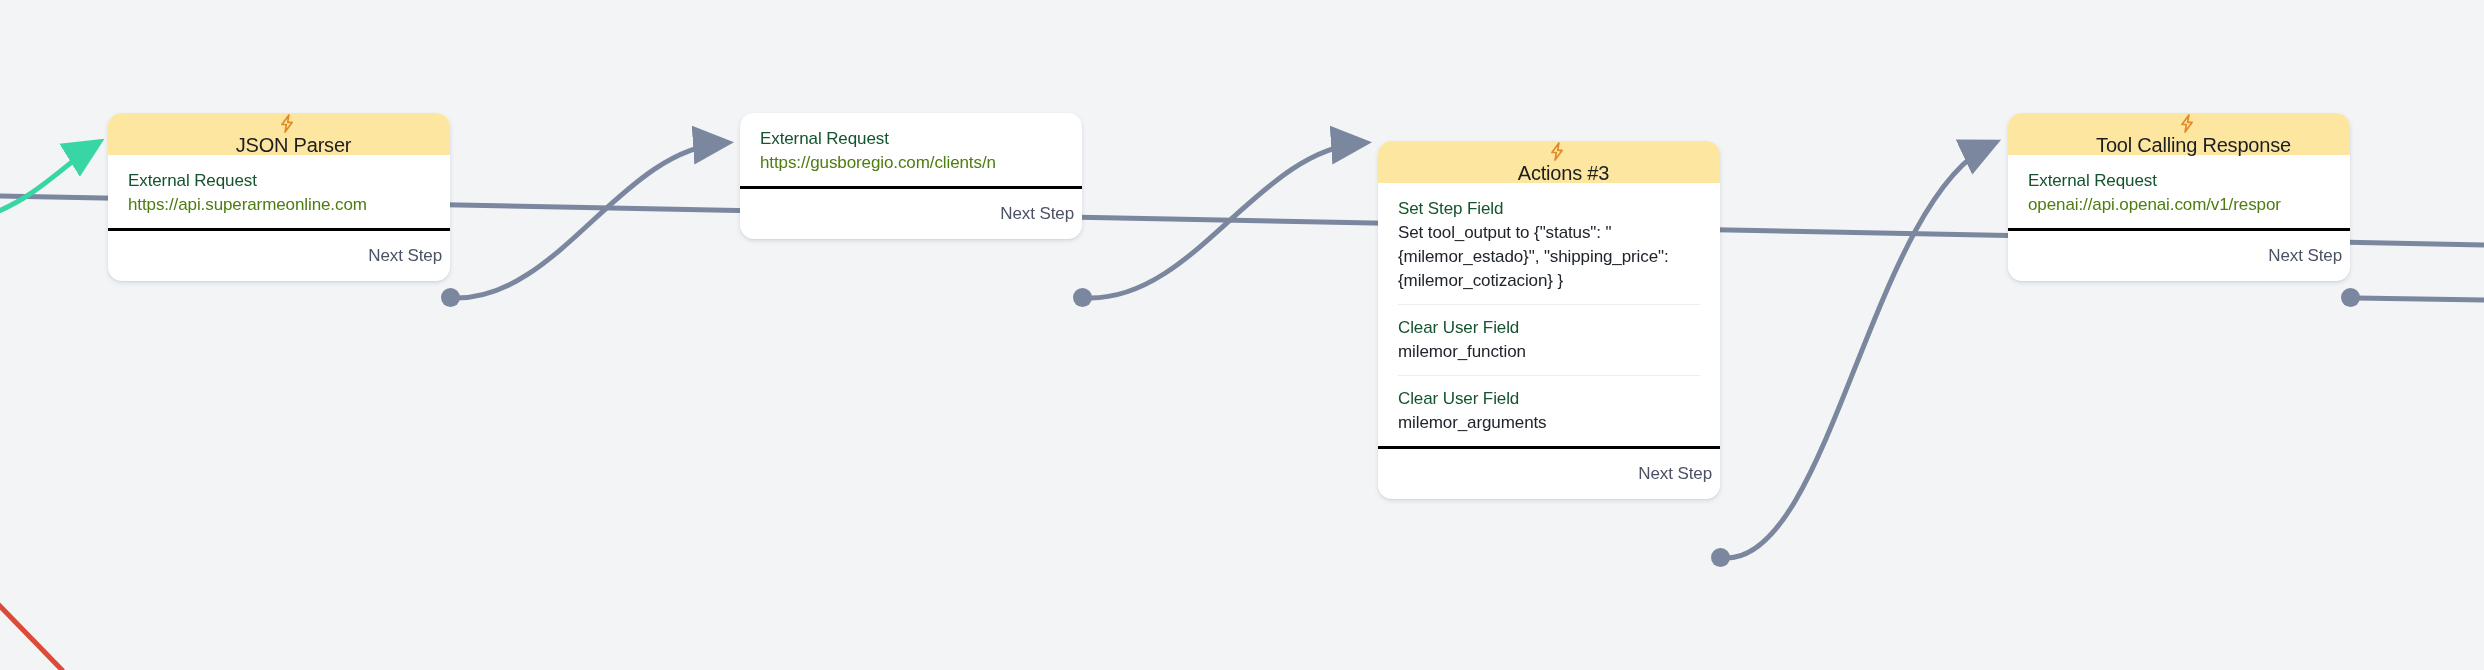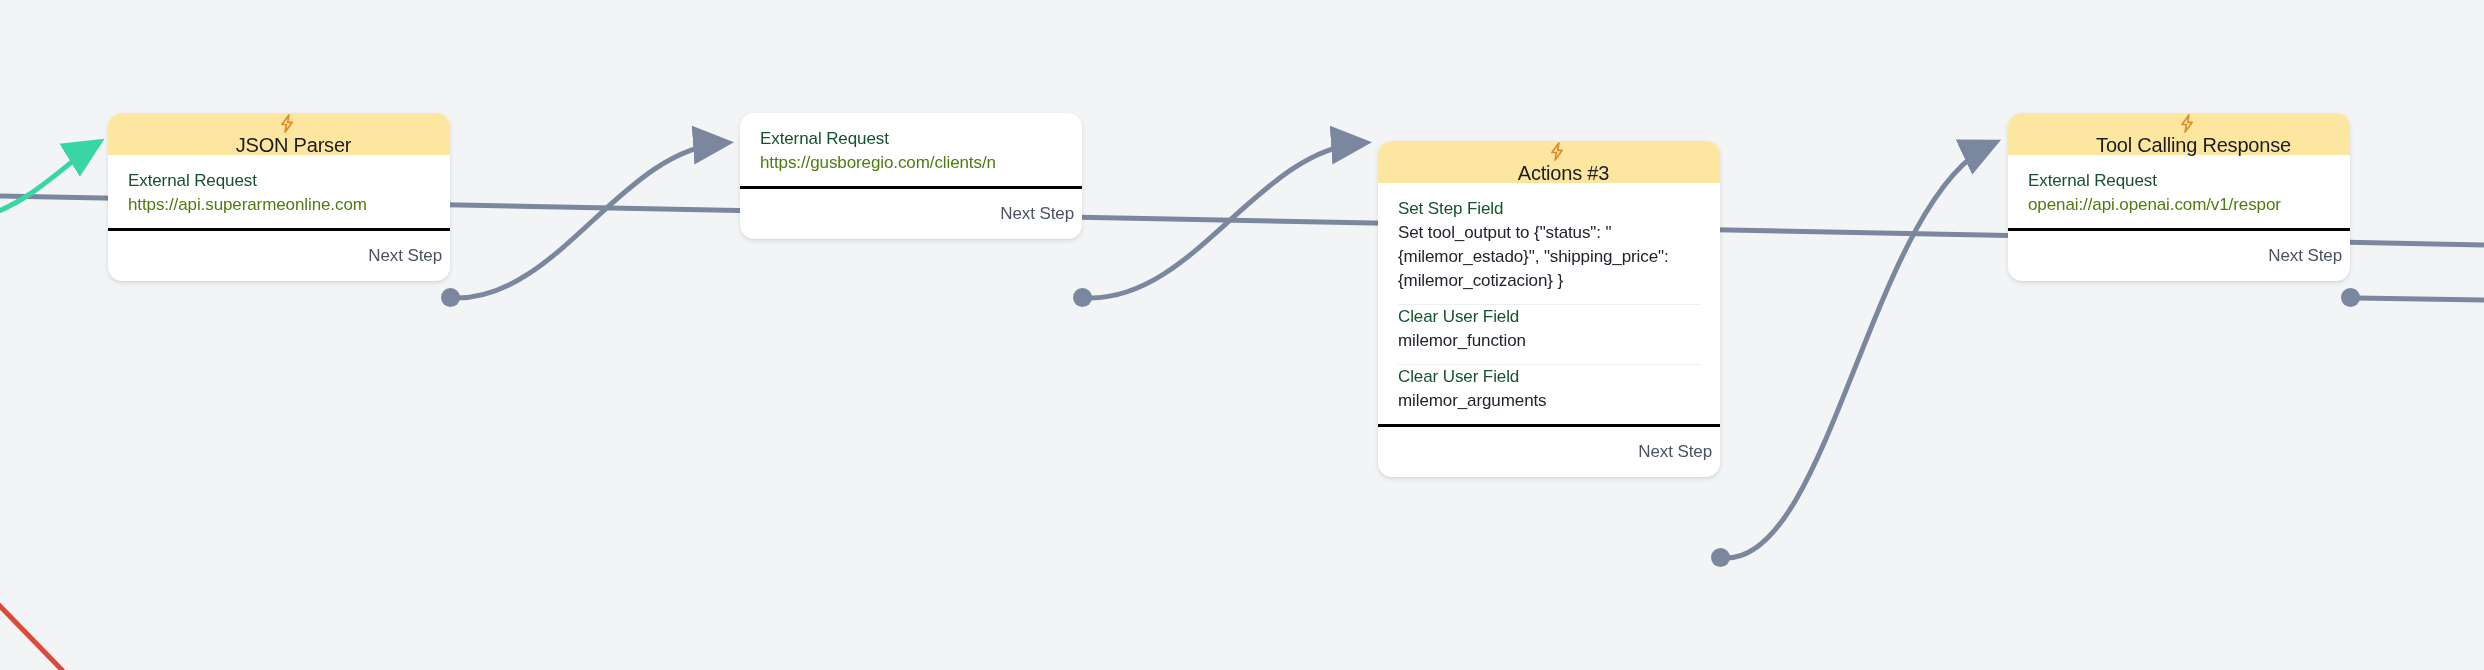--- a/index.html
+++ b/index.html
@@ -76,20 +76,21 @@
     white-space: nowrap;
   }
   .node-body {
     padding: 14px 20px 0 20px;
   }
   .sect {
     padding-bottom: 11px;
   }
   .sect + .sect {
     border-top: 1px solid #eceef1;
+    padding-top: 11px;
   }
   .sect-label {
     font-size: 17px;
     line-height: 24px;
     color: #14532d;
     letter-spacing: -0.1px;
   }
   .sect-value {
     font-size: 17px;
     line-height: 24px;

